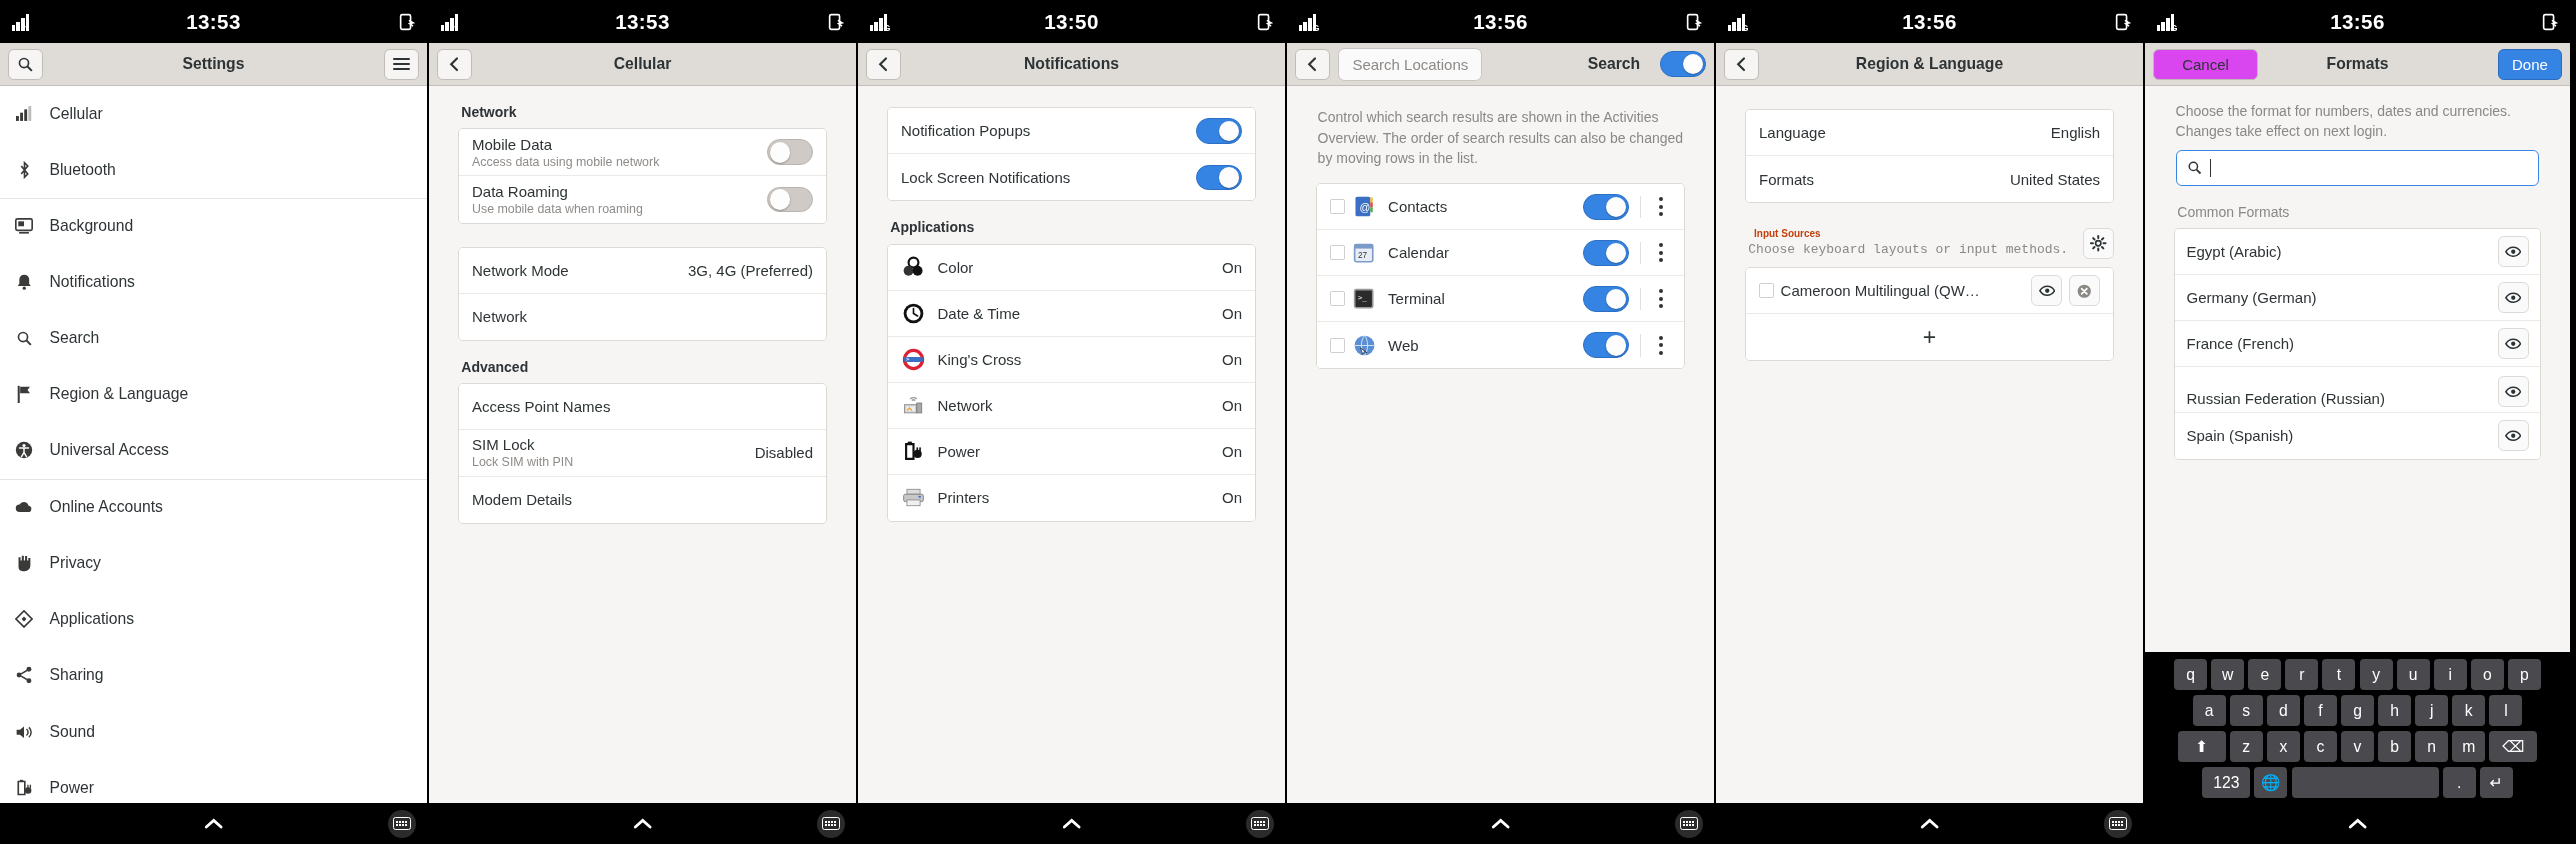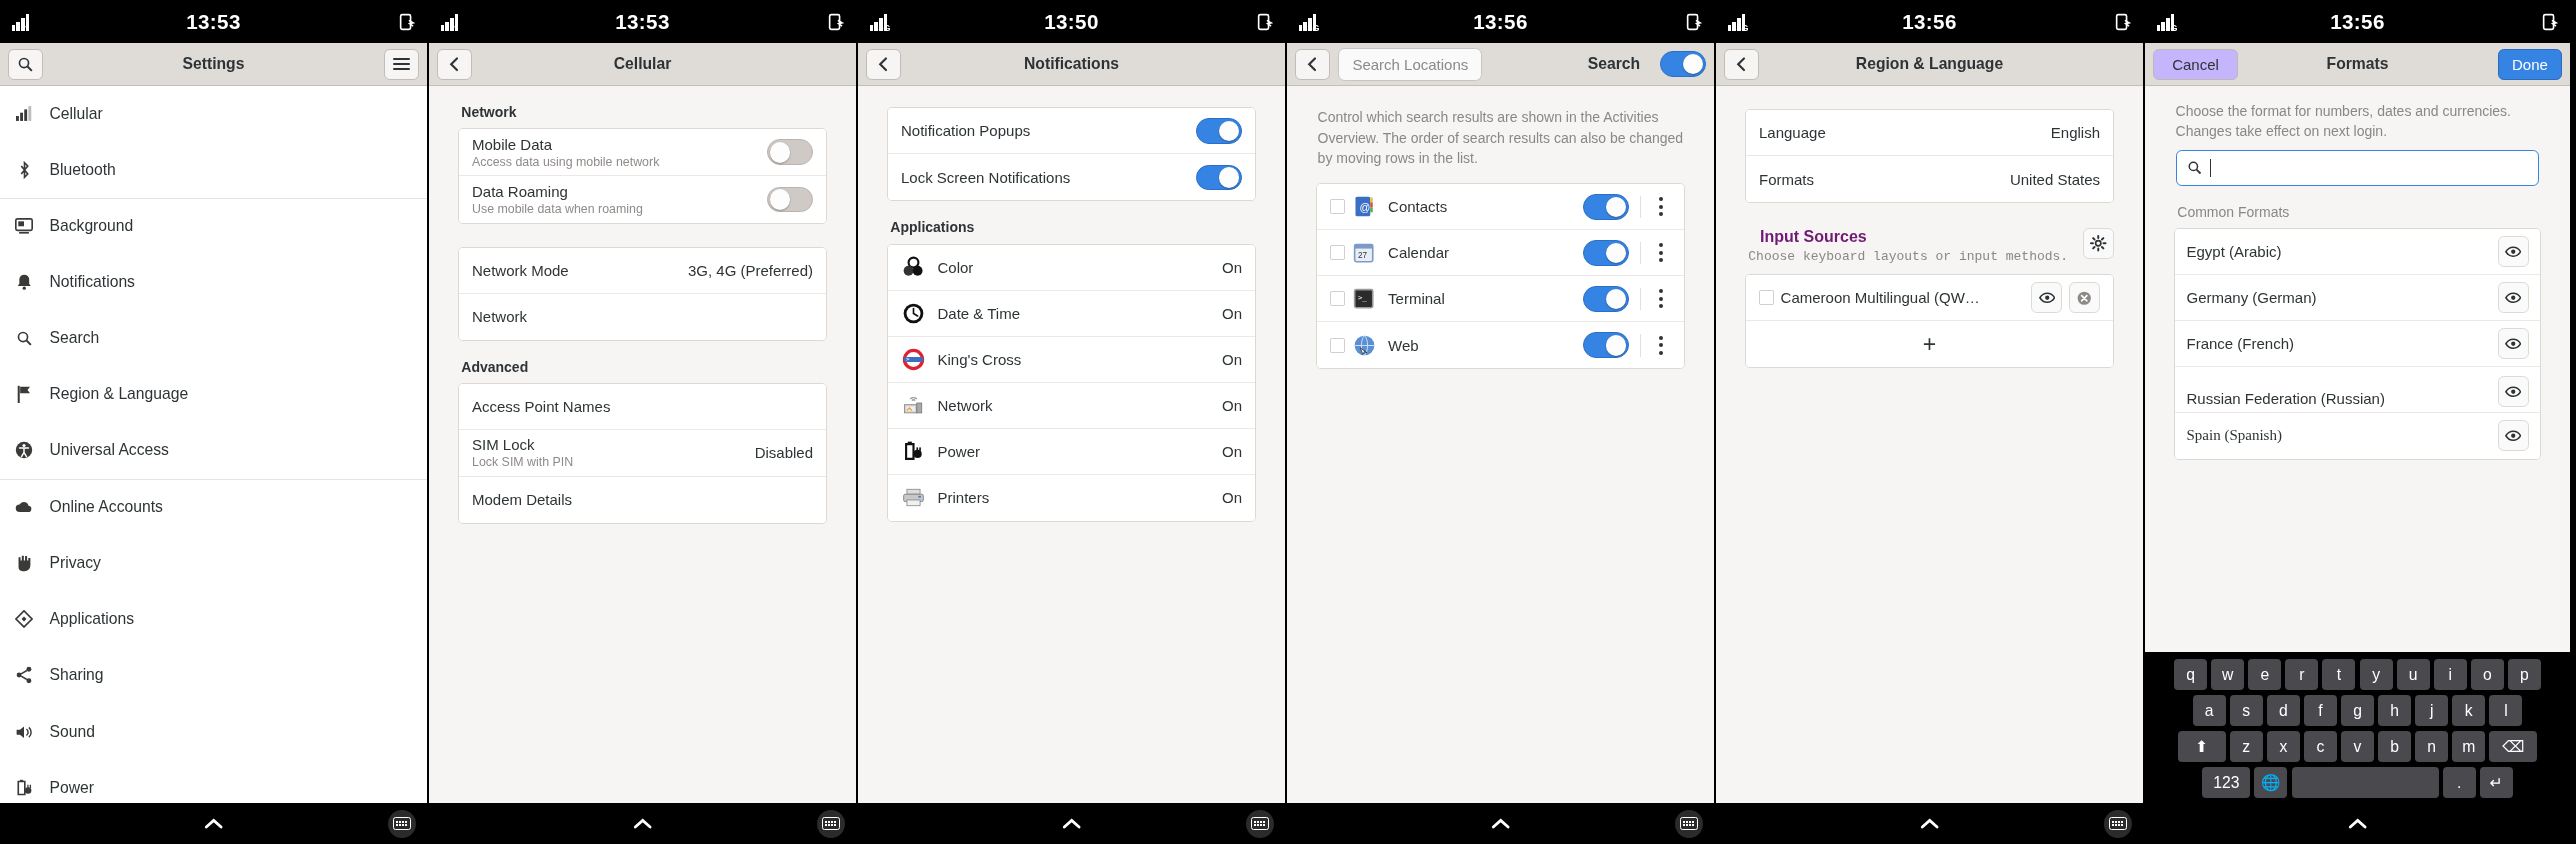--- a/index.html
+++ b/index.html
@@ -59,22 +59,22 @@
   .hb-btn.hamburger span { display:block; width: 16.5px; height: 2.1px; background: #2e3436; border-radius: 1.6px; }
   .hb-spacer { flex: 1; }
   .hb-pill {
     height: 33px; border-radius: 6.6px; background: #fbfafa;
     border: 0.8px solid #c9c5c0; display: flex; align-items: center;
     padding: 0 13px; margin-left: 8.2px; color: #8d8a86; font-size: 15px;
     position: relative; z-index: 2;
   }
   .hb-lbl { position: relative; z-index: 2; font-size: 15.7px; font-weight: bold; color:#2e3436; margin-left:auto; margin-right: 11.5px;}
   .btn-flat {
-    height: 31px; padding: 0 18px; border-radius: 5.8px;
-    background: #c4b5fd; border: 0.8px solid #bdb9b4;
+    height: 31px; padding: 0 28px; border-radius: 5.8px;
+    background: #d946ef; border: 0.8px solid #bdb9b4;
     display:flex; align-items:center; font-size: 15px; color:#2e3436;
     position: relative; z-index: 2;
   }
   .btn-suggested {
     height: 31px; padding: 0 13px; border-radius: 5.8px;
     background: #3584e4; border: 0.8px solid #2a6bbd; color: #fff;
     display:flex; align-items:center; font-size: 15px;
     position: relative; z-index: 2; margin-left: auto;
   }
 
@@ -800,21 +800,21 @@
         </div>
         <div class="row">
           <div class="txt">
               <div class="title">Formats</div>
             </div>
           <div class="value">United States</div>
         </div>
       </div>
       <div style="display:flex;align-items:flex-start;margin-top:25px;">
         <div style="flex:1">
-          <div style="font-size:16px;font-weight:bold;color:#701a75;margin-left:15px;">Input Sources</div>
+          <div style="font-size:10px;font-weight:bold;color:#c2410c;margin-left:9px;">Input Sources</div>
           <div style="font-size:13px;color:#8b8784;margin:3.3px 0 10px 3.3px;font-family:Liberation Mono, monospace;">Choose keyboard layouts or input methods.</div>
         </div>
         <div class="iconbtn">
           <svg width="16.5" height="16.5" viewBox="0 0 20 20">
               <circle cx="10" cy="10" r="3.2" fill="none" stroke="#2e3436" stroke-width="2"></circle>
               <g stroke="#2e3436" stroke-width="2.4" stroke-linecap="round">
                 <path d="M10 1.2v2.4M10 16.4v2.4M1.2 10h2.4M16.4 10h2.4M3.8 3.8l1.7 1.7M14.5 14.5l1.7 1.7M16.2 3.8l-1.7 1.7M5.5 14.5l-1.7 1.7"></path>
               </g>
             </svg>
         </div>
@@ -933,21 +933,21 @@
           <div class="txt">
               <div class="title">Russian Federation (Russian)</div>
             </div>
           <div class="iconbtn">
               <svg width="16.5" height="11.5" viewBox="0 0 20 14">
                 <path d="M1 7s3.4-5.5 9-5.5S19 7 19 7s-3.4 5.5-9 5.5S1 7 1 7z" fill="none" stroke="#2e3436" stroke-width="1.8"></path>
                 <circle cx="10" cy="7" r="2.6" fill="#2e3436"></circle>
               </svg>
             </div>
         </div>
-        <div class="row" style="min-height:46px;padding:5px 11.5px;font-family:Liberation Serif, serif;">
+        <div class="row" style="min-height:46px;padding:5px 11.5px;">
           <div class="txt">
               <div class="title">Spain (Spanish)</div>
             </div>
           <div class="iconbtn">
               <svg width="16.5" height="11.5" viewBox="0 0 20 14">
                 <path d="M1 7s3.4-5.5 9-5.5S19 7 19 7s-3.4 5.5-9 5.5S1 7 1 7z" fill="none" stroke="#2e3436" stroke-width="1.8"></path>
                 <circle cx="10" cy="7" r="2.6" fill="#2e3436"></circle>
               </svg>
             </div>
         </div>

